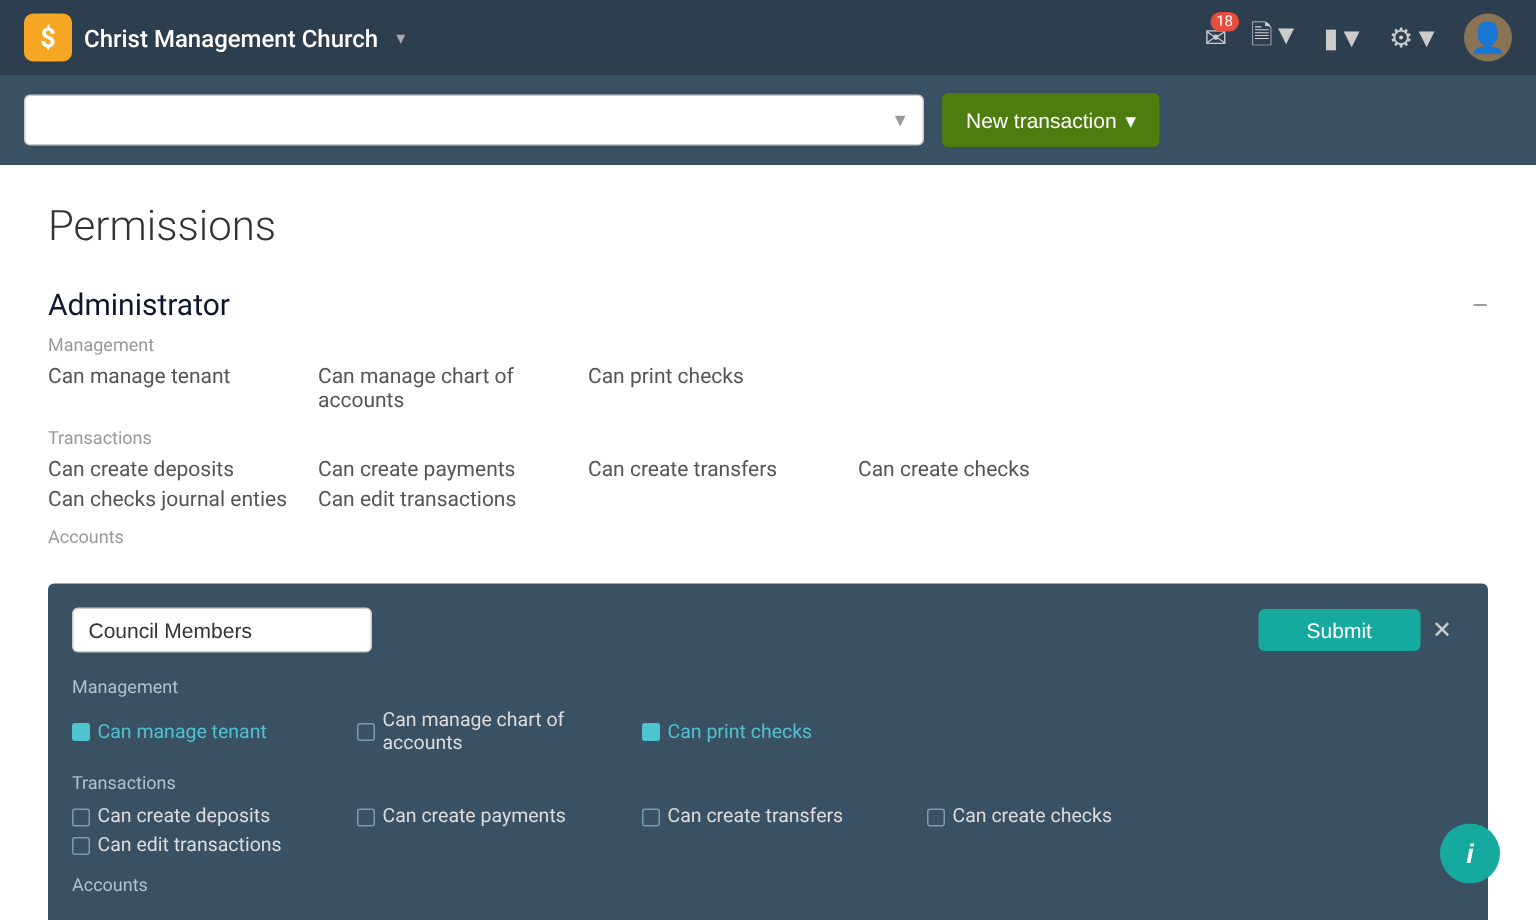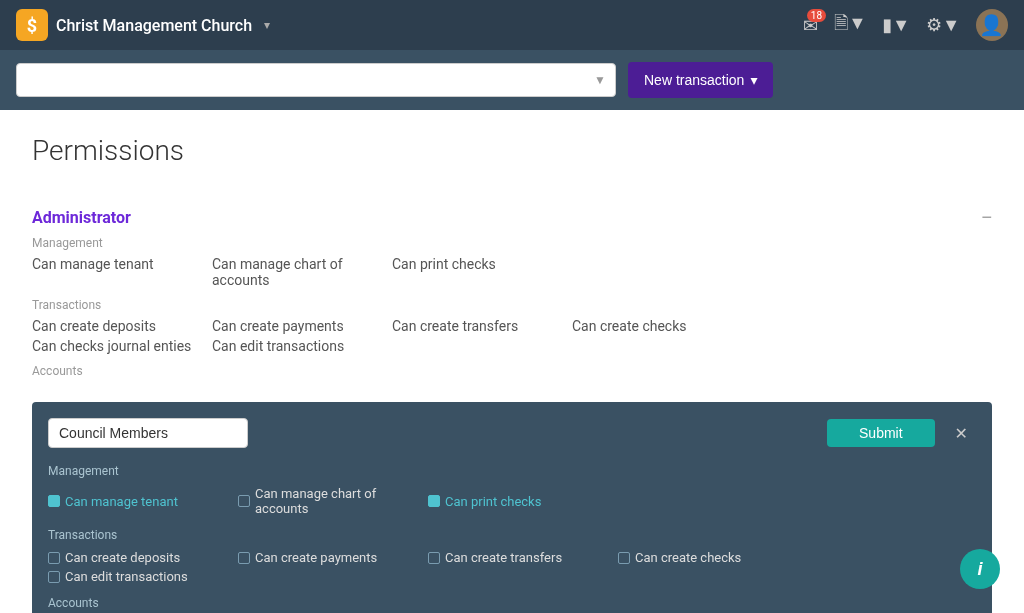--- a/index.html
+++ b/index.html
@@ -91,21 +91,21 @@
     .search-dropdown-arrow {
       position: absolute;
       right: 10px;
       top: 50%;
       transform: translateY(-50%);
       color: #999;
       font-size: 12px;
       pointer-events: none;
     }
     .new-transaction-btn {
-      background: #4c1d95;
+      background: #4d7c0f;
       color: white;
       border: none;
       padding: 10px 16px;
       border-radius: 4px;
       font-size: 14px;
       cursor: pointer;
       display: flex;
       align-items: center;
       gap: 6px;
       white-space: nowrap;
@@ -115,39 +115,39 @@
     .main-content {
       padding: 24px 32px;
       background: white;
       min-height: calc(613px - 100px);
     }
 
     .page-title {
       font-size: 28px;
       font-weight: 300;
       color: #333;
-      margin-bottom: 40px;
+      margin-bottom: 24px;
     }
 
     
     .permission-group {
       margin-bottom: 24px;
     }
 
     .group-header {
       display: flex;
       align-items: center;
       justify-content: space-between;
       margin-bottom: 8px;
     }
 
     .group-name {
-      font-size: 16px;
-      font-weight: 700;
-      color: #6d28d9;
+      font-size: 20px;
+      font-weight: 400;
+      color: #0f172a;
     }
 
     .group-collapse-btn {
       color: #999;
       font-size: 18px;
       cursor: pointer;
       background: none;
       border: none;
     }
 
@@ -176,21 +176,20 @@
       background: #3a5163;
       border-radius: 4px;
       padding: 16px;
       margin-bottom: 24px;
     }
 
     .edit-form-header {
       display: flex;
       align-items: center;
       margin-bottom: 16px;
-      gap: 12px;
     }
 
     .edit-name-input {
       background: white;
       border: 1px solid #ccc;
       border-radius: 4px;
       padding: 6px 10px;
       font-size: 14px;
       width: 200px;
       color: #333;

